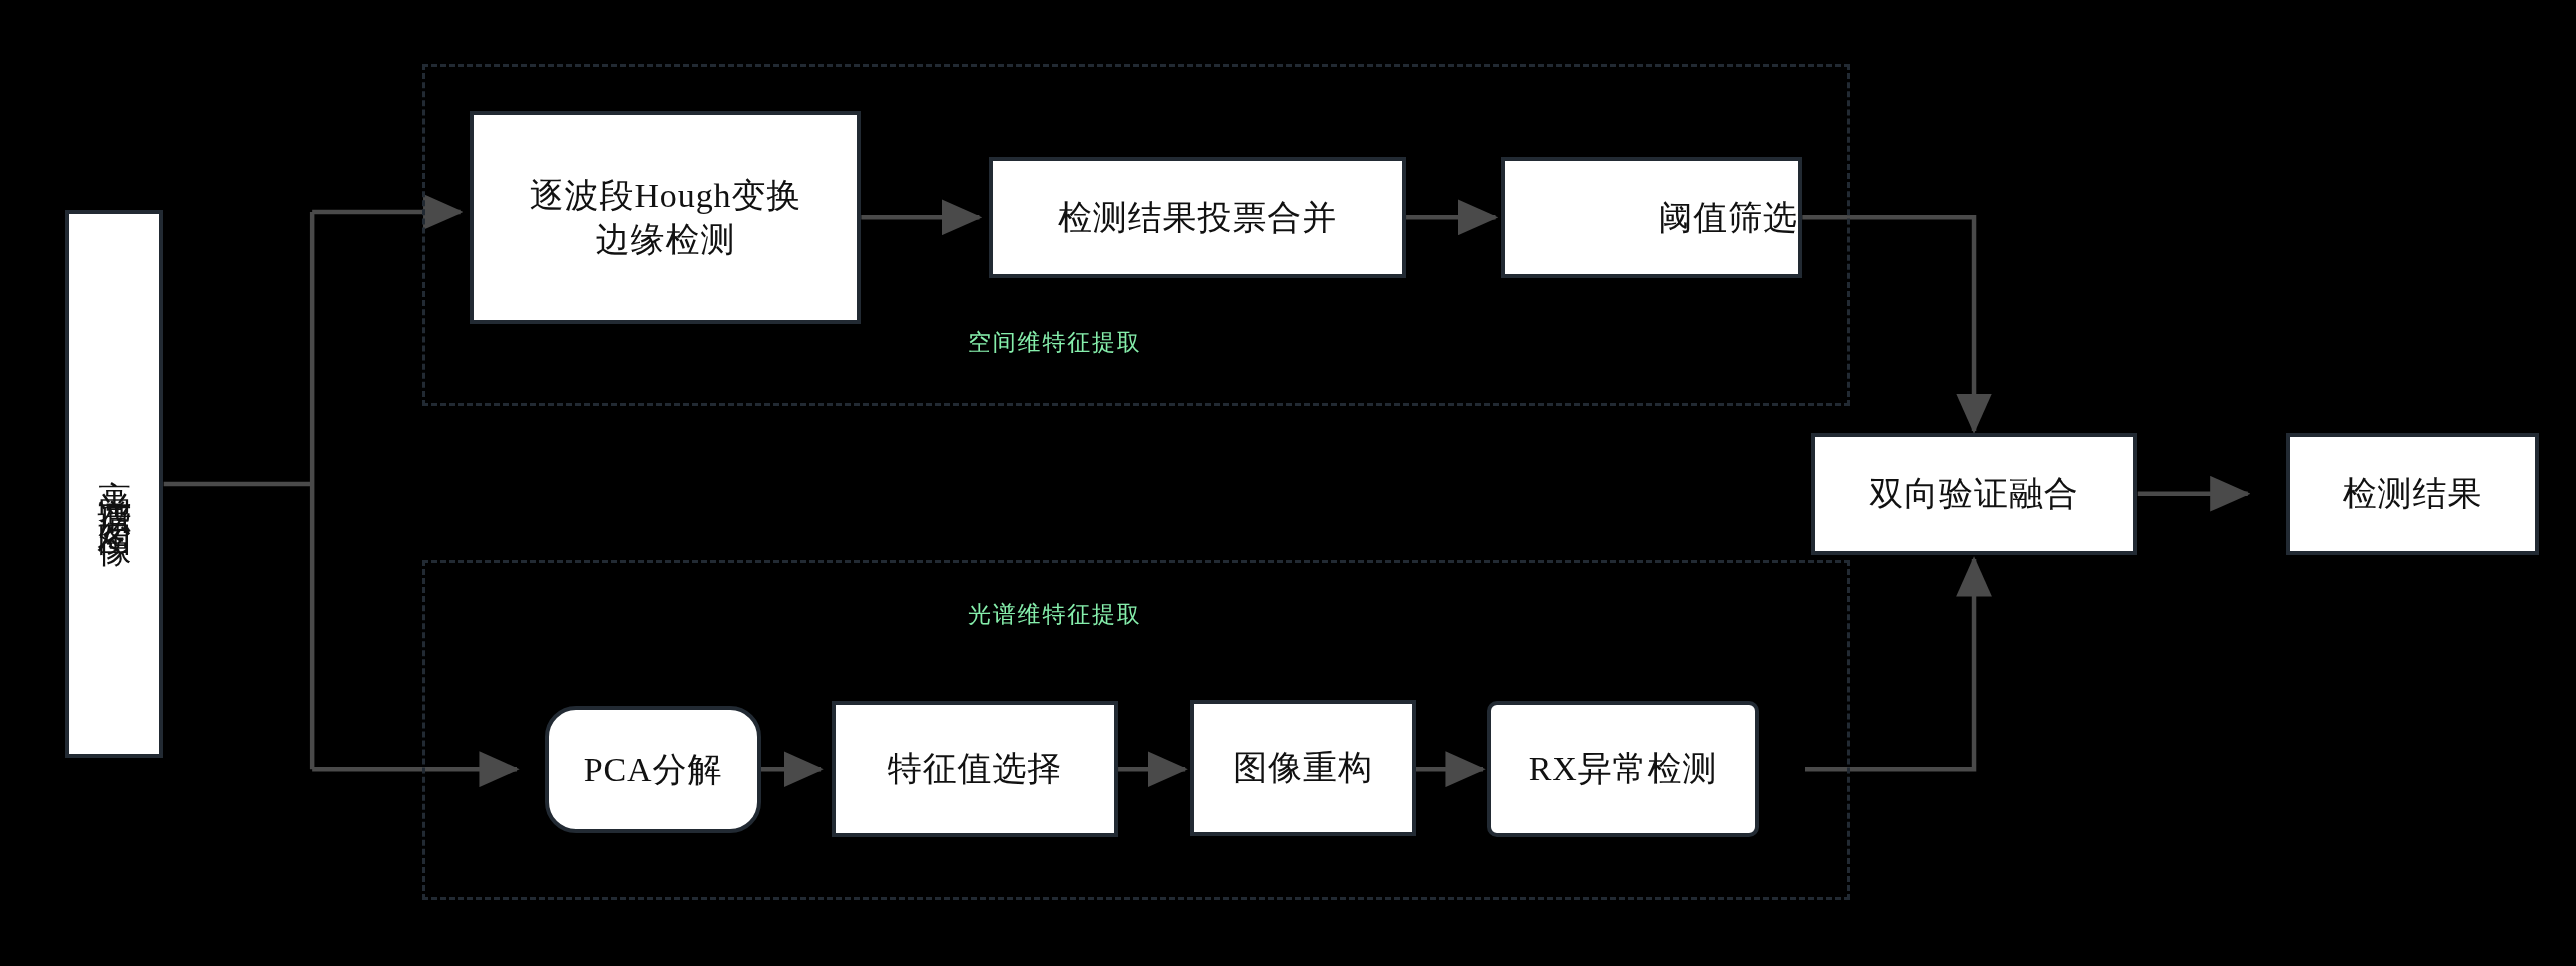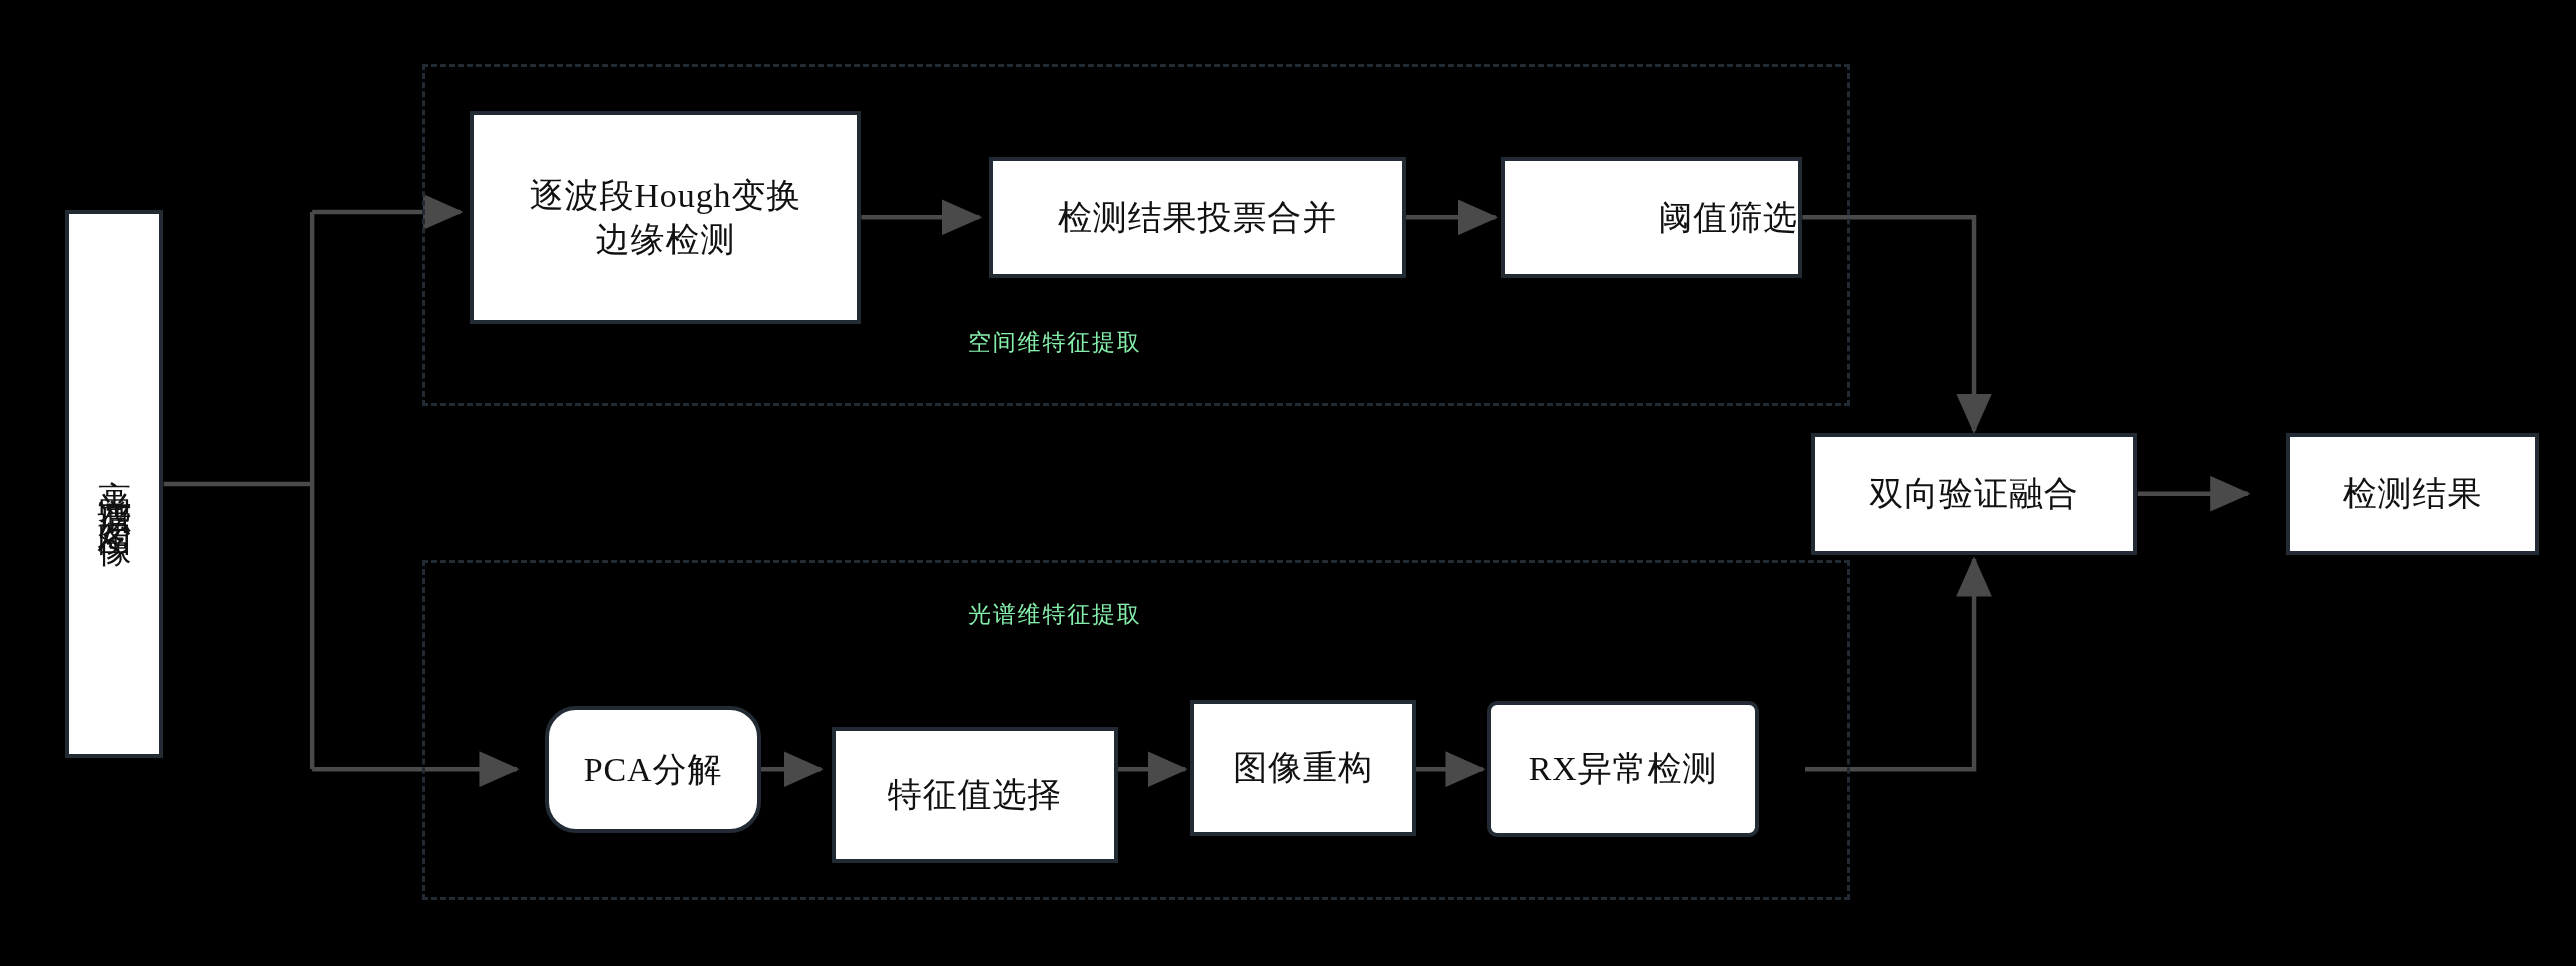--- a/index.html
+++ b/index.html
@@ -121,21 +121,21 @@
   </div>
 
   <div class="node" style="left:1501px; top:157px; width:301px; height:121px;justify-content:flex-end;">
     <span class="label">阈值筛选</span>
   </div>
 
   <div class="node" style="left:545px; top:706px; width:216px; height:127px;border-radius:31px;">
     <span class="label">PCA分解</span>
   </div>
 
-  <div class="node" style="left:832px; top:701px; width:286px; height:136px;margin-top:26px;">
+  <div class="node" style="left:832px; top:701px; width:286px; height:136px;">
     <span class="label">特征值选择</span>
   </div>
 
   <div class="node" style="left:1190px; top:700px; width:226px; height:136px;">
     <span class="label">图像重构</span>
   </div>
 
   <div class="node" style="left:1487px; top:701px; width:272px; height:136px;border-radius:10px;">
     <span class="label">RX异常检测</span>
   </div>

